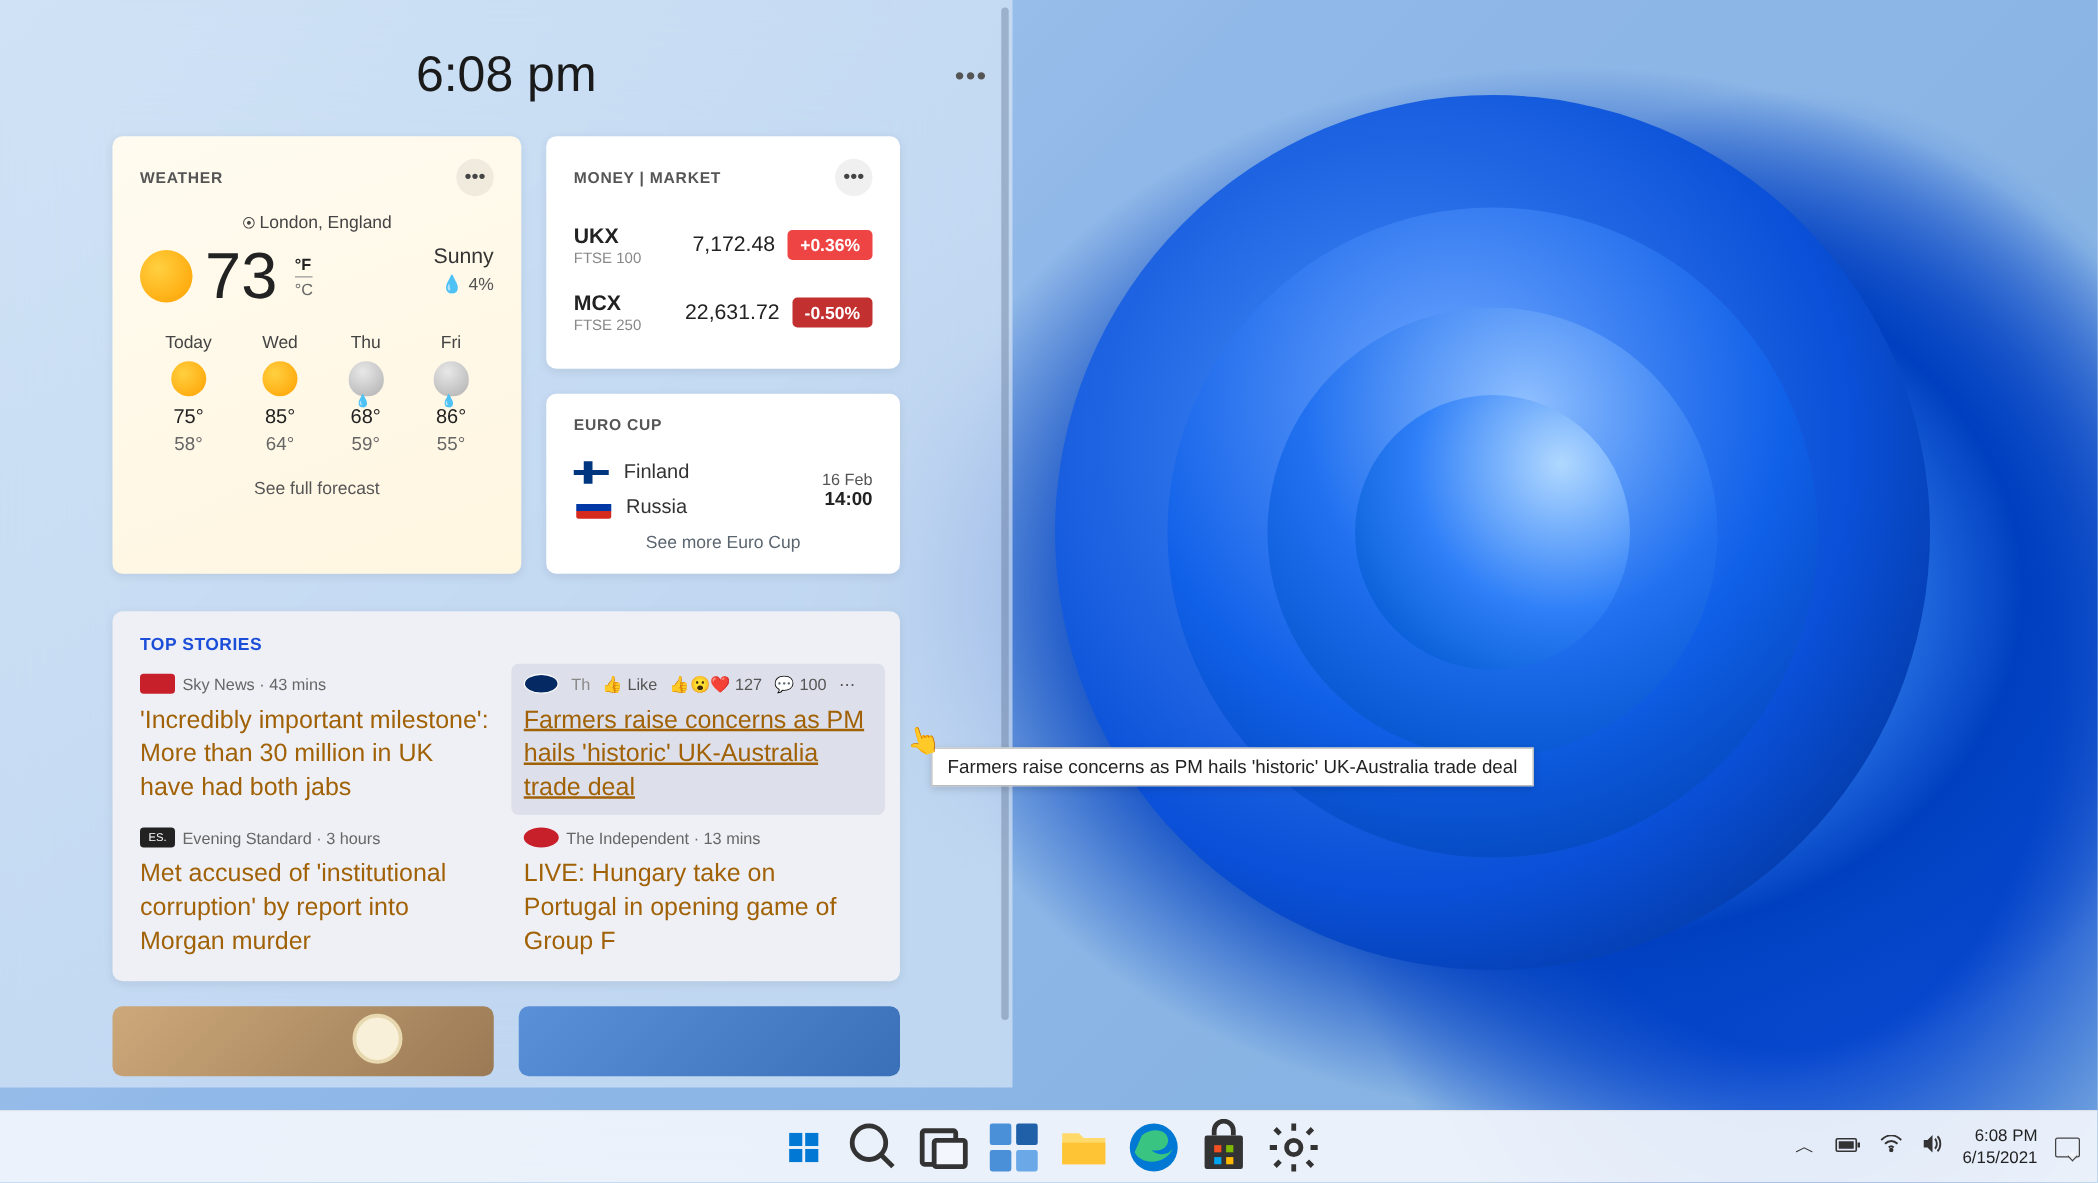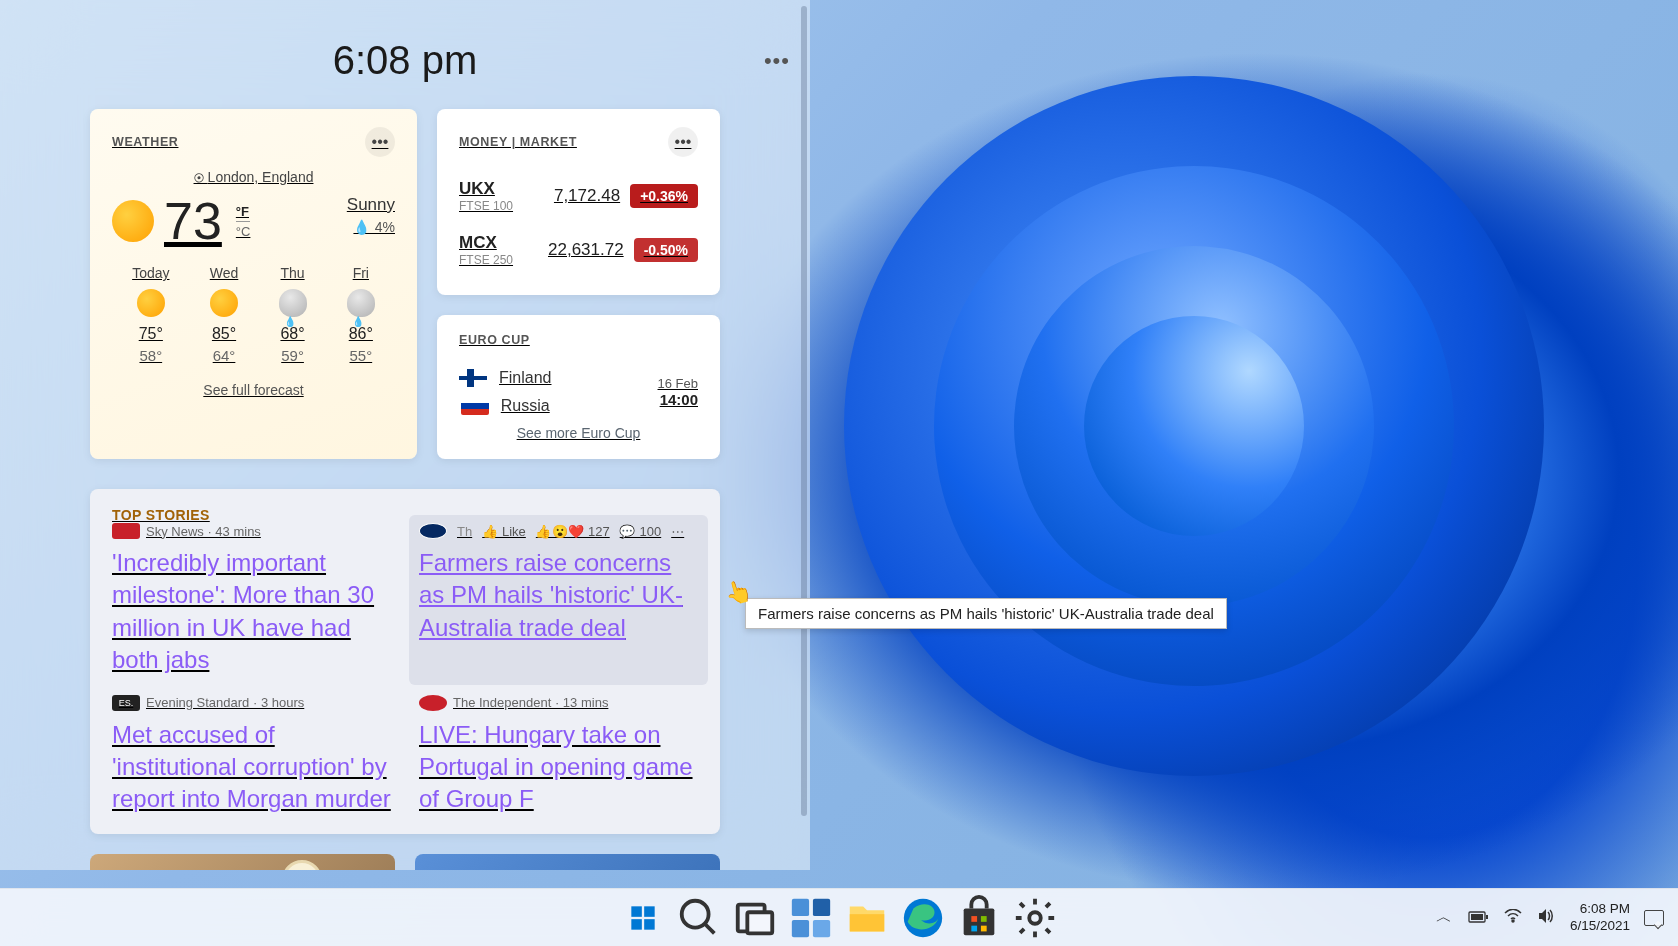--- a/index.html
+++ b/index.html
@@ -22,21 +22,21 @@
 
 .widgets-panel {
   position: absolute; left: 0; top: 0; width: 810px; height: 870px;
   background: rgba(235,242,250,0.55); backdrop-filter: blur(40px);
   padding: 20px 90px 20px 90px; overflow: hidden; z-index: 10;
 }
 .panel-scrollbar { position:absolute; right:3px; top:6px; width:6px; height:810px; background:rgba(80,100,130,0.35); border-radius:3px; }
 .panel-time { text-align:center; font-size:40px; font-weight:500; color:#1a1a1a; margin:18px 0 26px; position:relative; }
 .panel-menu { position:absolute; right:-70px; top:10px; font-size:22px; color:#555; letter-spacing:1px; }
 
-.card { background:#fff; border-radius:8px; box-shadow:0 2px 8px rgba(0,0,0,0.08); padding:18px 22px;text-decoration:underline; }
+.card { background:#fff; border-radius:8px; box-shadow:0 2px 8px rgba(0,0,0,0.08); padding:18px 22px; }
 .row { display:flex; gap:20px; }
 .col { flex:1; }
 
 .card-header { display:flex; justify-content:space-between; align-items:center; margin-bottom:12px; }
 .card-title { font-size:12.5px; font-weight:600; letter-spacing:0.6px; color:#555; text-transform:uppercase; }
 .card-more { width:30px; height:30px; border-radius:50%; background:rgba(0,0,0,0.06); display:flex; align-items:center; justify-content:center; font-size:16px; color:#444; cursor:pointer; }
 
 .weather-card { background:linear-gradient(160deg,#fffbf0 0%,#fff6e0 100%); }
 .weather-loc { text-align:center; font-size:14px; color:#444; margin-bottom:10px; }
 .weather-loc::before { content:"⦿ "; font-size:11px; }
@@ -56,43 +56,43 @@
 .fi-rain::after { content:"💧"; position:absolute; bottom:-10px; left:6px; font-size:10px; }
 .forecast-day .hi { font-size:16px; color:#222; margin-top:6px; }
 .forecast-day .lo { font-size:15px; color:#666; margin-top:4px; }
 .forecast-link { text-align:center; font-size:14px; color:#555; cursor:pointer; }
 
 .stock-row { display:flex; justify-content:space-between; align-items:center; padding:10px 0; }
 .stock-name { font-size:17px; font-weight:600; color:#222; }
 .stock-sub { font-size:12px; color:#888; }
 .stock-val { font-size:17px; color:#222; text-align:right; }
 .stock-chg { display:inline-block; padding:4px 10px; border-radius:4px; font-size:14px; font-weight:600; color:#fff; min-width:64px; text-align:center; margin-left:10px; }
-.chg-up { background:#b91c1c; } .chg-dn { background:#c23030; }
+.chg-up { background:#ef4444; } .chg-dn { background:#c23030; }
 
 .sports-card { margin-top:20px; }
 .match { display:flex; justify-content:space-between; align-items:center; padding:10px 0; }
 .teams { display:flex; flex-direction:column; gap:10px; }
 .team { display:flex; align-items:center; gap:12px; font-size:16px; color:#333;justify-content:center; }
 .flag { width:28px; height:18px; border-radius:2px; }
 .flag-fi { background:linear-gradient(#fff 38%,#003580 38% 62%,#fff 62%); position:relative; }
 .flag-fi::after{content:"";position:absolute;left:28%;top:0;width:24%;height:100%;background:#003580;}
 .flag-ru { background:linear-gradient(#fff 33%,#0039a6 33% 66%,#d52b1e 66%); }
 .match-time { text-align:right; font-size:13px; color:#555; }
 .match-time b { display:block; font-size:15px; color:#222; }
 .sports-link { text-align:center; font-size:14px; color:#5a6570; margin-top:0; cursor:pointer; }
 
 .news-card { background:#eef0f6; margin-top:30px; }
-.news-title { font-size:14px; font-weight:700; letter-spacing:0.4px; color:#a16207; }
+.news-title { font-size:14px; font-weight:700; letter-spacing:0.4px; color:#1d4ed8; margin-bottom:16px; }
 .news-grid { display:grid; grid-template-columns:1fr 1fr; gap:18px 28px; }
 .story { }
 .story-src { display:flex; align-items:center; gap:6px; font-size:13px; color:#666; margin-bottom:8px; }
 .src-badge { width:28px; height:16px; border-radius:3px; display:inline-block; }
 .sb-sky{background:#c8202a;} .sb-es{background:#222;color:#fff;font-size:9px;line-height:16px;text-align:center;}
 .sb-ind{background:#c8202a;border-radius:50%;} .sb-guard{background:#052962;border-radius:50%;border:1px solid #fff;}
-.story-head { font-size:24px; line-height:1.35; color:#8b5cf6; font-weight:400; }
+.story-head { font-size:20px; line-height:1.35; color:#a16207; font-weight:400; }
 .story-active { background:rgba(200,205,220,0.45); border-radius:6px; padding:8px 10px; margin:-8px -10px; }
 .story-active .story-head { text-decoration:underline; }
 .story-toolbar { display:flex; align-items:center; gap:10px; font-size:13px; color:#555; margin-bottom:8px; }
 .react { display:inline-flex; align-items:center; gap:3px; }
 
 .img-row { display:flex; gap:20px; margin-top:20px; }
 .img-tile { flex:1; height:56px; border-radius:8px; background:linear-gradient(135deg,#cda87a,#9a7a55); position:relative; overflow:hidden; }
 .img-tile.t2 { background:linear-gradient(135deg,#5a90d8,#3a70b8); }
 .clock { position:absolute; right:24%; top:6px; width:40px; height:40px; border-radius:50%; border:3px solid #e8d8b0; background:#f8f0d8; }
 

